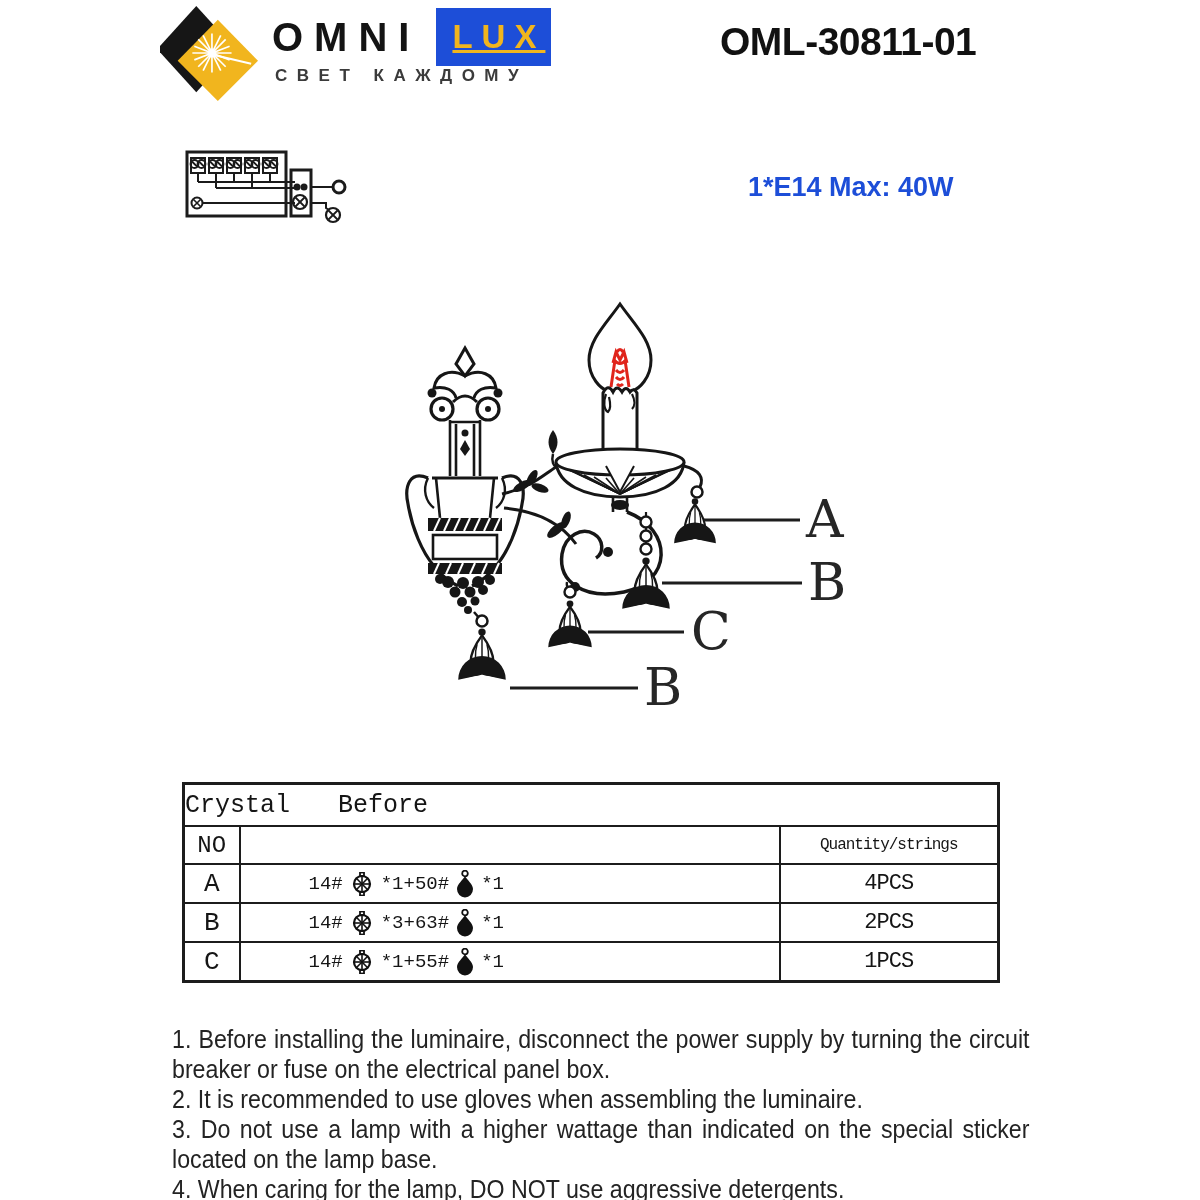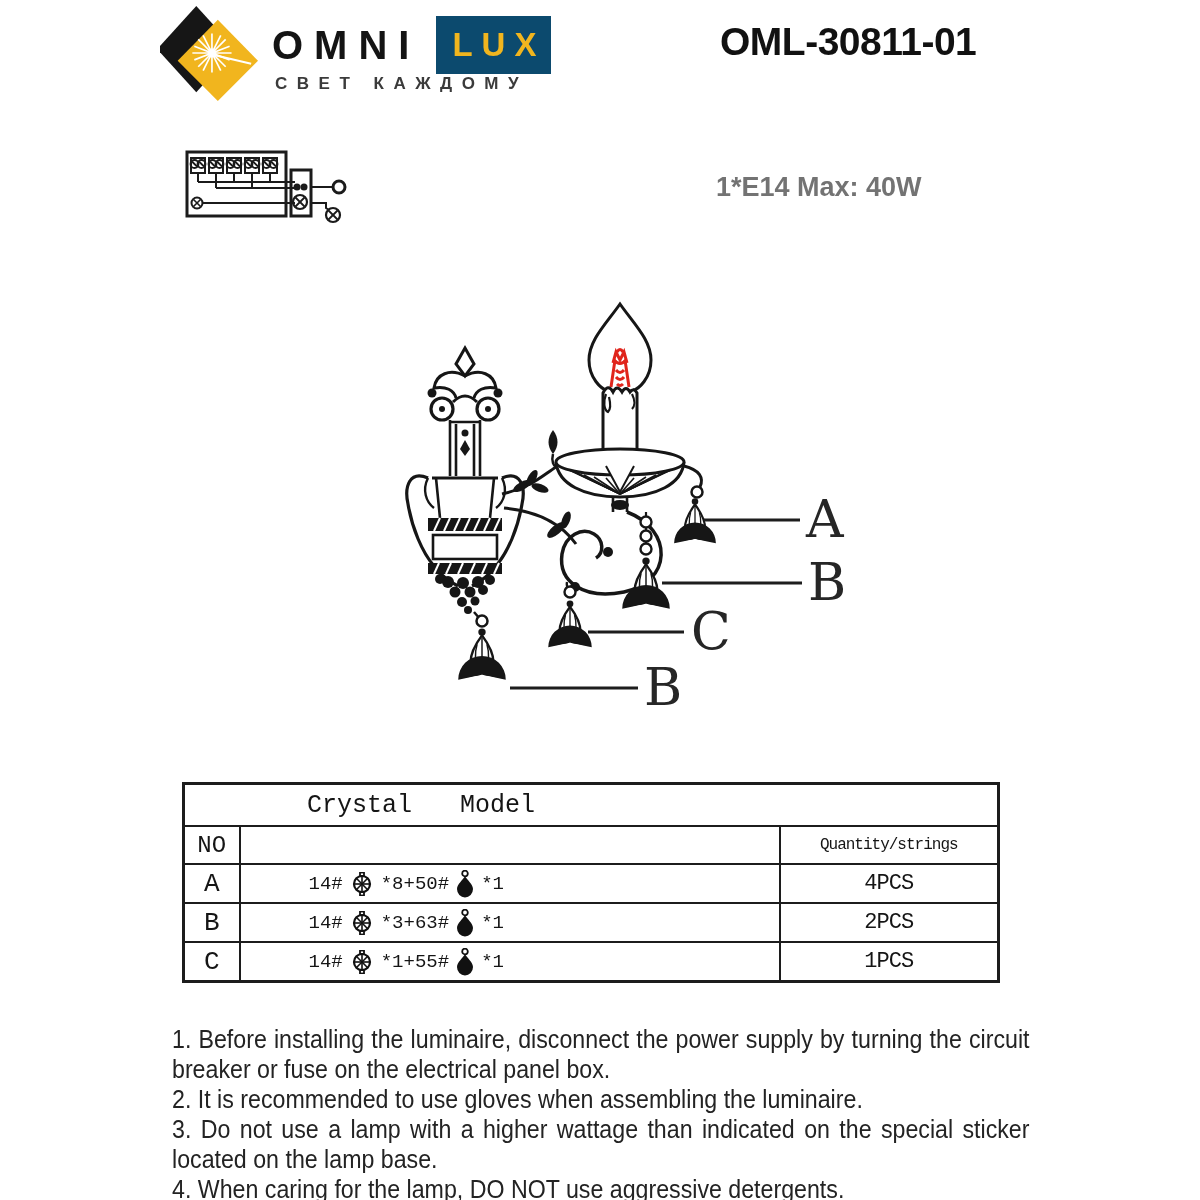--- a/index.html
+++ b/index.html
@@ -1,40 +1,40 @@
 <!DOCTYPE html>
 <html><head>
 <meta charset="utf-8">
 <style>
   html,body{margin:0;padding:0;background:#ffffff;}
   body{width:1200px;height:1200px;position:relative;font-family:"Liberation Sans",sans-serif;color:#1f1f1f;overflow:hidden;}
   .page{position:absolute;inset:0;background:#fff;}
 
   
-  .logo{position:absolute;left:160px;top:6px;display:flex;align-items:center;}
+  .logo{position:absolute;left:160px;top:6px;display:flex;align-items:flex-start;}
   .logo-icon{width:100px;height:96px;flex:0 0 auto;}
   .logo-text{margin-left:12px;padding-top:2px;}
   .brand-row{display:flex;align-items:center;}
   .brand-left{font-size:40px;font-weight:800;letter-spacing:11px;color:#141414;line-height:58px;}
-  .lux-box{background:#0c4a6e;color:#f1b51e;font-size:33px;font-weight:800;letter-spacing:9px;padding:10px 6px 10px 16px;margin-left:16px;line-height:38px;}
+  .lux-box{background:#1d4ed8;color:#f1b51e;font-size:33px;font-weight:800;letter-spacing:9px;padding:10px 6px 10px 16px;margin-left:16px;line-height:38px;text-decoration:underline;}
   .tagline{font-size:17px;font-weight:700;letter-spacing:9.5px;color:#3b3b3b;margin-left:3px;white-space:nowrap;}
 
   .model{position:absolute;left:720px;top:20px;font-size:39px;font-weight:700;letter-spacing:-0.5px;color:#111;}
-  .spec{position:absolute;left:716px;top:172px;font-size:27px;font-weight:700;color:#737373;}
+  .spec{position:absolute;left:748px;top:172px;font-size:27px;font-weight:700;color:#1d4ed8;}
 
   .wiring{position:absolute;left:183px;top:142px;}
   .sconce{position:absolute;left:370px;top:290px;}
 
   
   table.crystal-table{position:absolute;left:182px;top:782px;width:815px;border-collapse:collapse;
     font-family:"Liberation Mono",monospace;color:#151515;table-layout:fixed;}
   table.crystal-table td{border:2px solid #1c1c1c;padding:0;vertical-align:middle;}
   table.crystal-table{border:3px solid #1c1c1c;}
   .t-head td{height:40px;font-size:25px;}
-  .t-head .head-inner{padding-left:122px;display:flex;gap:48px;}
+  .t-head .head-inner{display:flex;gap:48px;}
   .t-cols td{height:36px;font-size:24px;margin-top:8px;}
   .cell-no{text-align:center;font-size:25px;}
   .cell-qty{text-align:center;font-size:22px;letter-spacing:-1px;}
   .t-cols .cell-qty{font-size:16px;letter-spacing:-1px;}
   .t-row td{height:37px;}
   .t-row .cell-no{font-size:26px;}
   .spec-line{display:flex;align-items:center;gap:7px;padding-left:68px;font-size:19px;white-space:nowrap;}
   .spec-line svg{flex:0 0 auto;display:block;}
 
   
@@ -321,21 +321,21 @@
     <colgroup>
         <col style="width:56px">
         <col style="width:540px">
         <col style="width:219px">
       </colgroup>
     <tbody>
         <tr class="t-head">
       <td colspan="3">
         <div class="head-inner">
           <span>Crystal</span>
-          <span>Model</span>
+          <span>Before</span>
         </div>
       </td>
     </tr>
     <tr class="t-cols">
       <td class="cell-no">NO</td>
       <td></td>
       <td class="cell-qty">Quantity/strings</td>
     </tr>
 
     <tr class="t-row">
@@ -347,21 +347,21 @@
                 <g fill="none" stroke="#111">
                   <rect x="-2" y="-11.5" width="4" height="3.5" stroke-width="1.8"></rect>
                   <rect x="-2" y="8" width="4" height="3.5" stroke-width="1.8"></rect>
                   <circle r="8" stroke-width="2.2"></circle>
                   <line x1="0" y1="-8" x2="0" y2="8" stroke-width="1.6"></line>
                   <line x1="-8" y1="0" x2="8" y2="0" stroke-width="1.6"></line>
                   <line x1="-5.7" y1="-5.7" x2="5.7" y2="5.7" stroke-width="1.6"></line>
                   <line x1="5.7" y1="-5.7" x2="-5.7" y2="5.7" stroke-width="1.6"></line>
                 </g>
               </svg>
-          <span>*8+50#</span>
+          <span>*1+50#</span>
           <svg width="18" height="28" viewBox="-9 -14 18 28">
                 <circle cx="0" cy="-10.5" r="2.8" fill="none" stroke="#111" stroke-width="1.8"></circle>
                 <path d="M0,-8 C2,-4 8,0 8,5 A8,8.5 0 1 1 -8,5 C-8,0 -2,-4 0,-8 Z" fill="#111"></path>
               </svg>
           <span>*1</span>
         </div>
       </td>
       <td class="cell-qty">4PCS</td>
     </tr>
 

